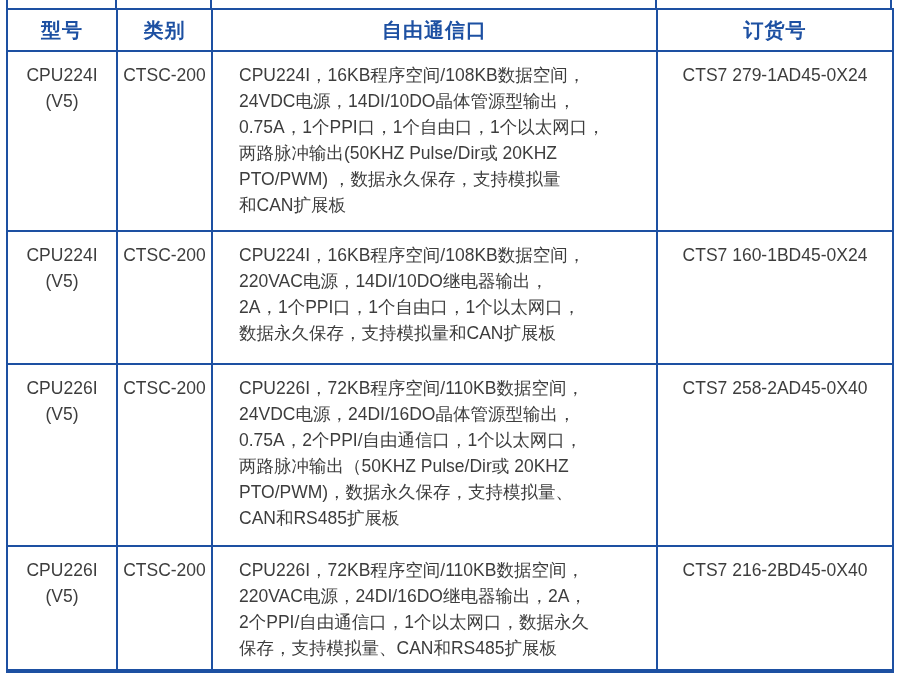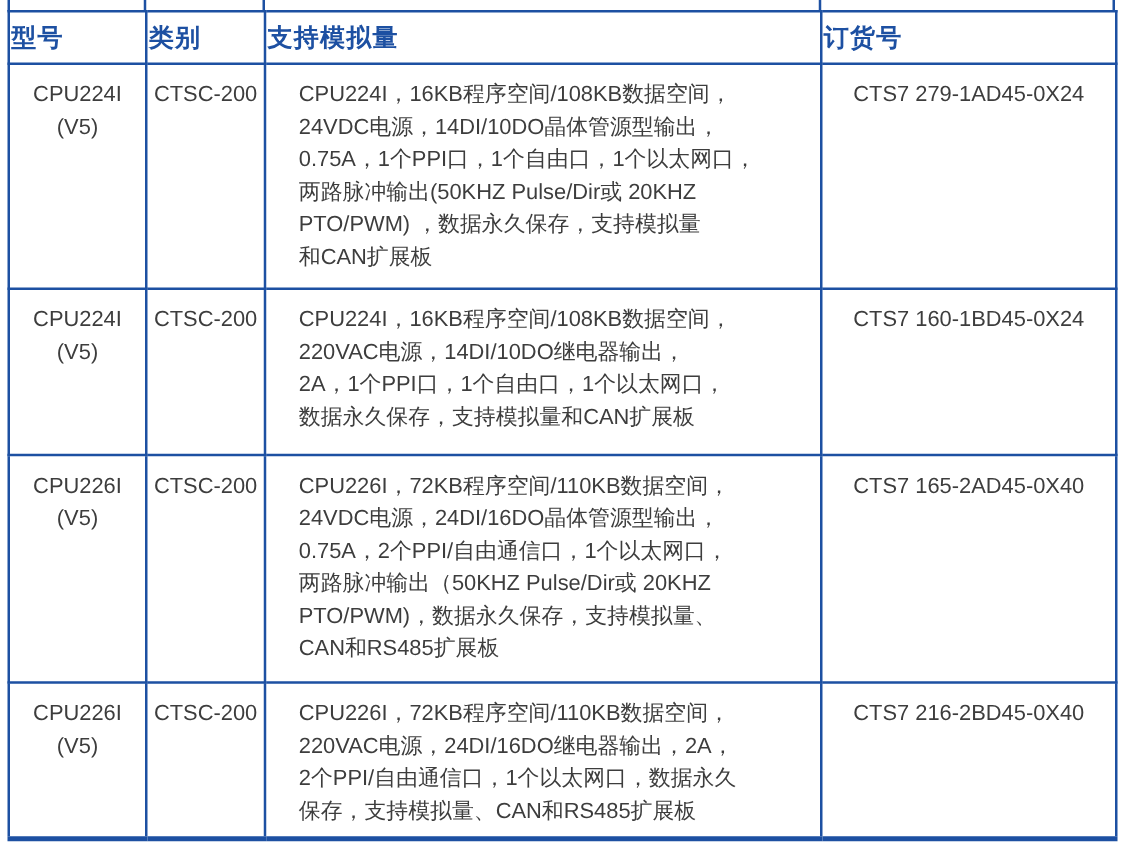--- a/index.html
+++ b/index.html
@@ -41,21 +41,21 @@
     overflow: hidden;
   }
   .product-table tr.last-row td {
     border-bottom: 4px solid #1d50a2;
   }
   .product-table th {
     color: #1d50a2;
     font-size: 20px;
     font-weight: bold;
     height: 42px;
-    text-align: left;
+    text-align: center;
     vertical-align: middle;
     letter-spacing: 1px;
   }
   .product-table td {
     color: #3d3d3d;
     font-size: 17.5px;
     vertical-align: top;
     padding-top: 10px;
     line-height: 26px;
     white-space: pre-line;
@@ -89,21 +89,21 @@
     <colgroup>
       <col style="width:110px">
       <col style="width:95px">
       <col style="width:445px">
       <col style="width:236px">
     </colgroup>
     <thead>
       <tr>
         <th>型号</th>
         <th>类别</th>
-        <th>支持模拟量</th>
+        <th>自由通信口</th>
         <th>订货号</th>
       </tr>
     </thead>
     <tbody>
       <tr class="row-1">
         <td class="model-cell">CPU224I
 (V5)</td>
         <td class="category-cell">CTSC-200</td>
         <td class="desc-cell">CPU224I，16KB程序空间/108KB数据空间，
 24VDC电源，14DI/10DO晶体管源型输出，
@@ -126,21 +126,21 @@
       <tr class="row-3">
         <td class="model-cell">CPU226I
 (V5)</td>
         <td class="category-cell">CTSC-200</td>
         <td class="desc-cell">CPU226I，72KB程序空间/110KB数据空间，
 24VDC电源，24DI/16DO晶体管源型输出，
 0.75A，2个PPI/自由通信口，1个以太网口，
 两路脉冲输出（50KHZ Pulse/Dir或 20KHZ
 PTO/PWM)，数据永久保存，支持模拟量、
 CAN和RS485扩展板</td>
-        <td class="order-cell">CTS7 165-2AD45-0X40</td>
+        <td class="order-cell">CTS7 258-2AD45-0X40</td>
       </tr>
       <tr class="row-4 last-row">
         <td class="model-cell">CPU226I
 (V5)</td>
         <td class="category-cell">CTSC-200</td>
         <td class="desc-cell">CPU226I，72KB程序空间/110KB数据空间，
 220VAC电源，24DI/16DO继电器输出，2A，
 2个PPI/自由通信口，1个以太网口，数据永久
 保存，支持模拟量、CAN和RS485扩展板</td>
         <td class="order-cell">CTS7 216-2BD45-0X40</td>

